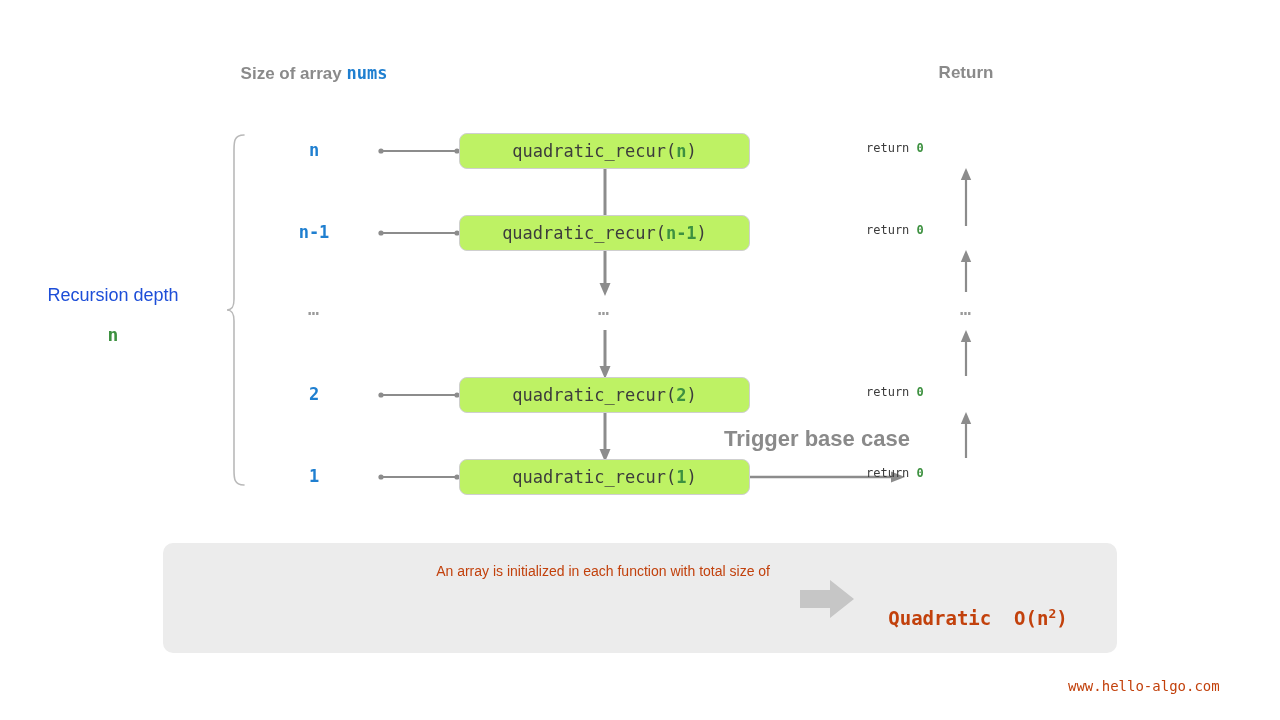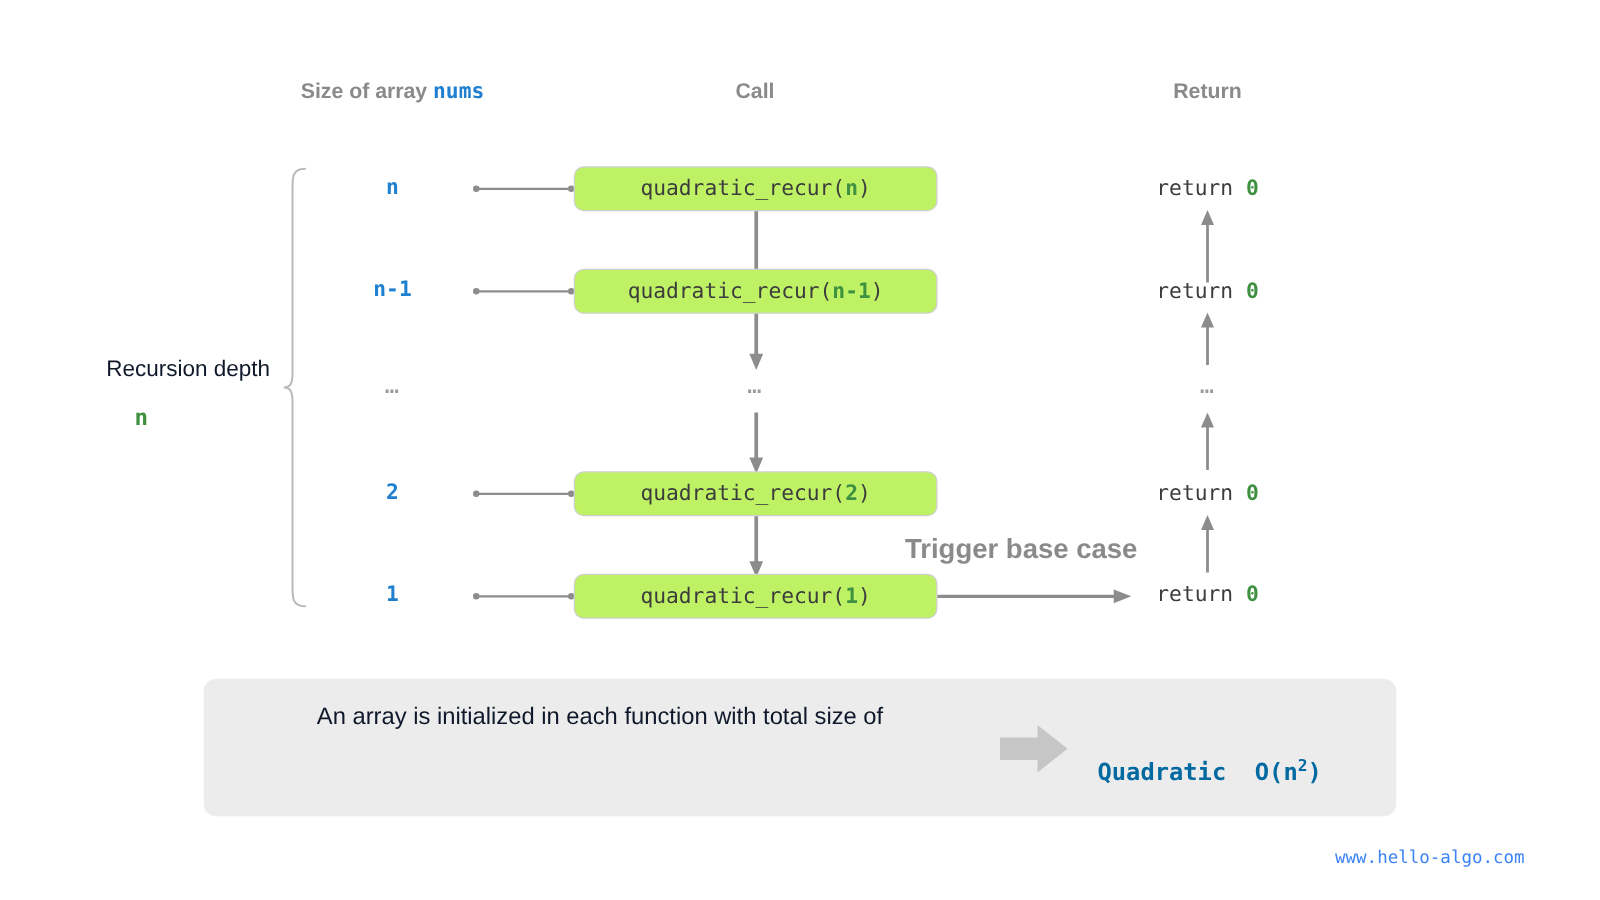--- a/index.html
+++ b/index.html
@@ -35,23 +35,23 @@
     font-family: "DejaVu Sans Mono", monospace;
     color: #1f7fd0;
     font-weight: bold;
     font-size: 17px;
   }
 
   
   .depth-label {
     font-family: "Liberation Sans", sans-serif;
     font-size: 18px;
-    color: #0f172a;
-    white-space: nowrap;
-    text-align: right;
+    color: #1d4ed8;
+    white-space: nowrap;
+    text-align: center;
   }
   .depth-value {
     font-family: "DejaVu Sans Mono", monospace;
     font-weight: bold;
     font-size: 18px;
     color: #3d9140;
     text-align: center;
   }
 
   
@@ -87,24 +87,23 @@
     white-space: nowrap;
   }
   .call-box .arg {
     color: #3d9140;
     font-weight: bold;
   }
 
   
   .return-text {
     font-family: "DejaVu Sans Mono", monospace;
-    font-size: 17px;
+    font-size: 12px;
     color: #3c3c3c;
     white-space: nowrap;
-    text-align: center;
   }
   .return-text .zero {
     color: #3d9140;
     font-weight: bold;
   }
 
   
   .trigger-note {
     font-family: "Liberation Sans", sans-serif;
     font-weight: bold;
@@ -114,24 +113,24 @@
   }
 
   
   .summary-box {
     box-sizing: border-box;
     background: #ececec;
     border-radius: 10px;
   }
   .summary-line1 {
     font-family: "Liberation Sans", sans-serif;
-    font-size: 19px;
-    color: #0f172a;
-    white-space: nowrap;
-    text-align: center;
+    font-size: 14px;
+    color: #c2410c;
+    white-space: nowrap;
+    text-align: right;
   }
   .formula {
     font-family: "DejaVu Sans Mono", monospace;
     font-weight: bold;
     font-size: 20px;
     color: #7a7a7a;
     white-space: nowrap;
     text-align: center;
   }
   .formula .b { color: #1f7fd0; }
@@ -141,50 +140,47 @@
     font-weight: bold;
     font-size: 18px;
     color: #3c3c3c;
     white-space: nowrap;
     text-align: center;
   }
   .sc-value {
     font-family: "DejaVu Sans Mono", monospace;
     font-weight: bold;
     font-size: 19px;
-    color: #0369a1;
-    white-space: nowrap;
-    text-align: left;
+    color: #c2410c;
+    white-space: nowrap;
+    text-align: center;
   }
   .sc-value .sup {
     font-size: 13px;
     vertical-align: super;
   }
 
   .watermark {
     font-family: "DejaVu Sans Mono", monospace;
     font-size: 14px;
-    color: #3b82f6;
+    color: #c2410c;
     white-space: nowrap;
     text-align: right;
   }
   svg { overflow: visible; }
 </style>
 </head>
 <body>
 
 <div class="stage">
 
   <div class="abs col-header" style="left:194px; top:63px; width:240px;">
     <span>Size of array </span><span class="mono-blue">nums</span>
   </div>
 
-  <div class="abs col-header" style="left:504px; top:63px; width:200px;">
-    <span>Call</span>
-  </div>
 
   <div class="abs col-header" style="left:866px; top:63px; width:200px;">
     <span>Return</span>
   </div>
 
   <div class="abs depth-label" style="left:10px; top:285px; width:206px;">
     <span>Recursion depth</span>
   </div>
   <div class="abs depth-value" style="left:10px; top:324px; width:206px;">
     <span>n</span>

